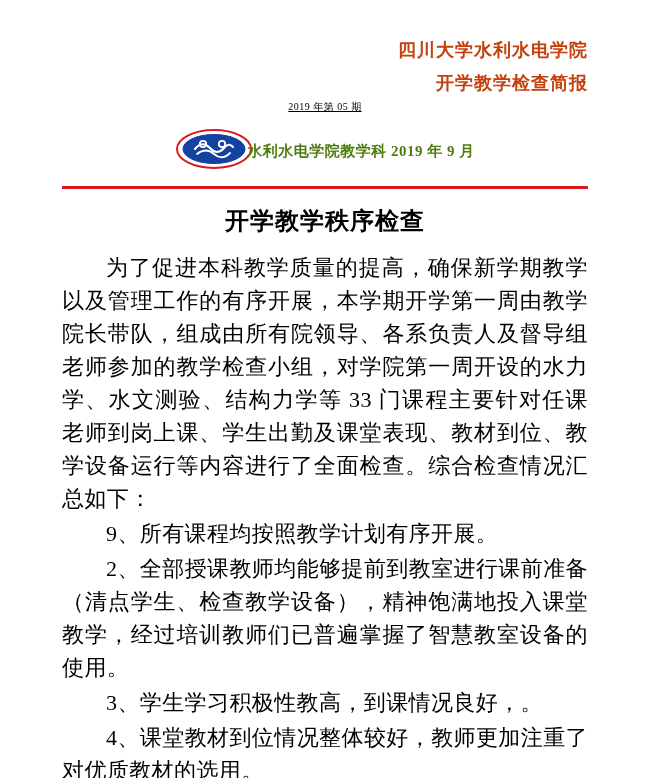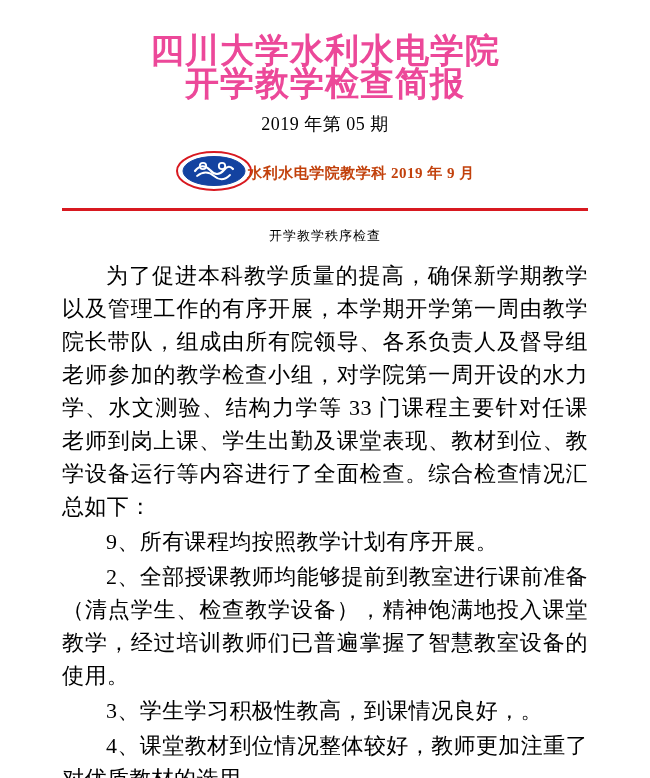--- a/index.html
+++ b/index.html
@@ -15,71 +15,72 @@
     overflow: hidden;
   }
   .page {
     position: relative;
     width: 650px;
     height: 778px;
     box-sizing: border-box;
     padding: 34px 62px 0 62px;
   }
   .masthead {
-    text-align: center;
-    color: #ec4899;
+    text-align: right;
+    color: #c2410c;
     font-weight: bold;
-    font-size: 34px;
+    font-size: 18px;
     line-height: 33px;
     letter-spacing: 1px;
     font-family: "Liberation Serif", "DejaVu Serif", serif;
   }
   .masthead .line1 { display: block; }
   .masthead .line2 { display: block; }
   .issue {
     text-align: center;
-    font-size: 18px;
-    margin-top: 12px;
+    font-size: 10px;
+    margin-top: 0;
     letter-spacing: 0.5px;
     font-family: "Liberation Serif", "DejaVu Serif", serif;
+    text-decoration: underline;
   }
   .stamp-row {
     display: flex;
     align-items: center;
     justify-content: center;
     margin-top: 12px;
     height: 46px;
   }
   .stamp {
     position: relative;
     width: 78px;
     height: 44px;
     margin-right: -6px;
     flex: 0 0 auto;
   }
   .stamp svg { display: block; }
   .stamp-text {
     font-size: 15px;
-    color: #c2410c;
+    color: #4d7c0f;
     font-weight: bold;
     font-family: "Liberation Serif", "DejaVu Serif", serif;
     letter-spacing: 0.5px;
     position: relative;
     top: 2px;
   }
   .redrule {
     margin-top: 14px;
     height: 3px;
     background: #d81920;
     width: 100%;
   }
   .section-title {
     text-align: center;
-    font-size: 13px;
-    font-weight: normal;
+    font-size: 24px;
+    font-weight: bold;
     margin-top: 16px;
     letter-spacing: 1px;
     font-family: "Liberation Serif", "DejaVu Serif", serif;
   }
   .body-text {
     margin-top: 14px;
     font-size: 22px;
     line-height: 33px;
     text-align: justify;
     text-justify: inter-ideograph;

